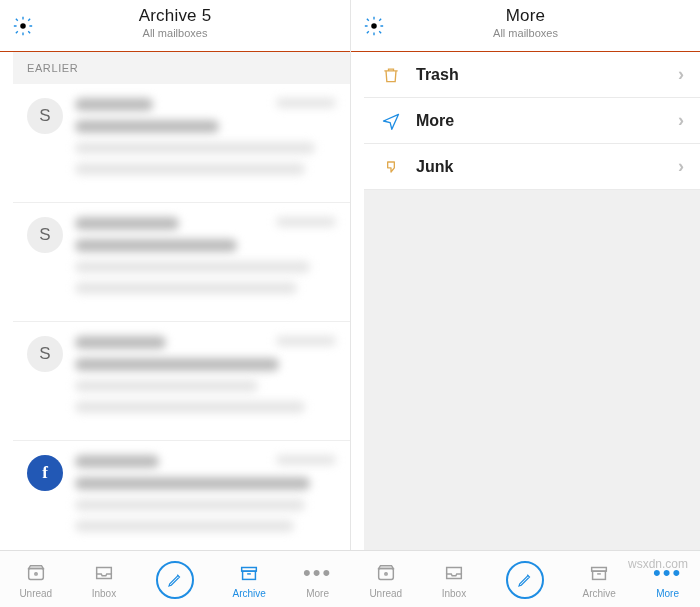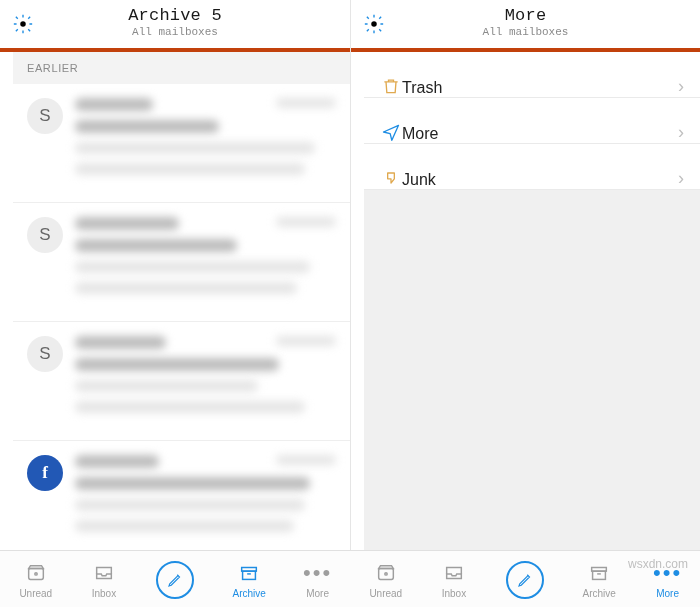--- a/index.html
+++ b/index.html
@@ -8,21 +8,21 @@
     width: 700px; height: 607px; overflow: hidden;
     display: flex; flex-direction: column;
     background: #ffffff;
     font-size: 14px; color: #333;
   }
   .panels { display: flex; flex: 1 1 auto; min-height: 0; }
   .panel { width: 50%; display: flex; flex-direction: column; background: #fff; }
   .panel.right { border-left: 1px solid #e5e5e5; }
   .header {
     height: 52px; display: flex; align-items: center; padding: 16px 10px;
-    border-bottom: 4px solid #c2410c; position: relative; font-family: Liberation Mono, monospace;
+    border-bottom: 1px solid #c2410c; position: relative;
   }
   .gear { width: 26px; height: 26px; display: flex; align-items: center; justify-content: center; }
   .gear svg path { fill:none; stroke:#1E8DE3; stroke-width:1.5; }
   .header-center {
     position: absolute; left: 0; right: 0; top: 6px;
     text-align: center; pointer-events: none;
   }
   .header-title { font-size: 17px; font-weight: 400; color: #1a1a1a; letter-spacing: .2px; }
   .header-sub { font-size: 11px; color: #8a8a8a; margin-top: 1px; text-align: center; }
   .content { flex: 1 1 auto; overflow: hidden; background: #fff; margin-left: 13px; }
@@ -43,22 +43,22 @@
   .msg-body { flex: 1 1 auto; min-width:0; }
   .blur-line {
     height: 12px; background: #d7d7d7; border-radius: 6px; filter: blur(4px);
     margin-bottom: 9px;
   }
   .blur-line.dark { background: #bcbcbc; height: 13px; }
   .blur-line.light { background: #e5e5e5; }
   .row-top { display:flex; justify-content:space-between; align-items:flex-start; gap:10px; }
   .row-top .date { width: 60px; height: 10px; }
   .folder-row {
-    display: flex; align-items: flex-end; height: 46px;
-    padding: 0 16px; border-bottom: 1px solid #eee; background:#fff;
+    display: flex; align-items: center; gap: 14px; height: 46px;
+    padding: 0 16px; border-bottom: 1px solid #eee; background:#fff;font-weight:bold;
   }
   .folder-row .ic { width: 22px; height: 22px; display:flex; align-items:center; justify-content:center; }
   .folder-row .label { flex: 1 1 auto; font-size: 16px; color: #222; }
   .chev { color: #c0c0c0; font-size: 18px; }
   .right .content { background: #f0f0f0; }
   .right .folder-row { border-bottom: 1px solid #eaeaea; }
   .toolbar {
     height: 58px; border-top: 1px solid #e0e0e0; background:#fcfcfc;
     display: flex;
   }

